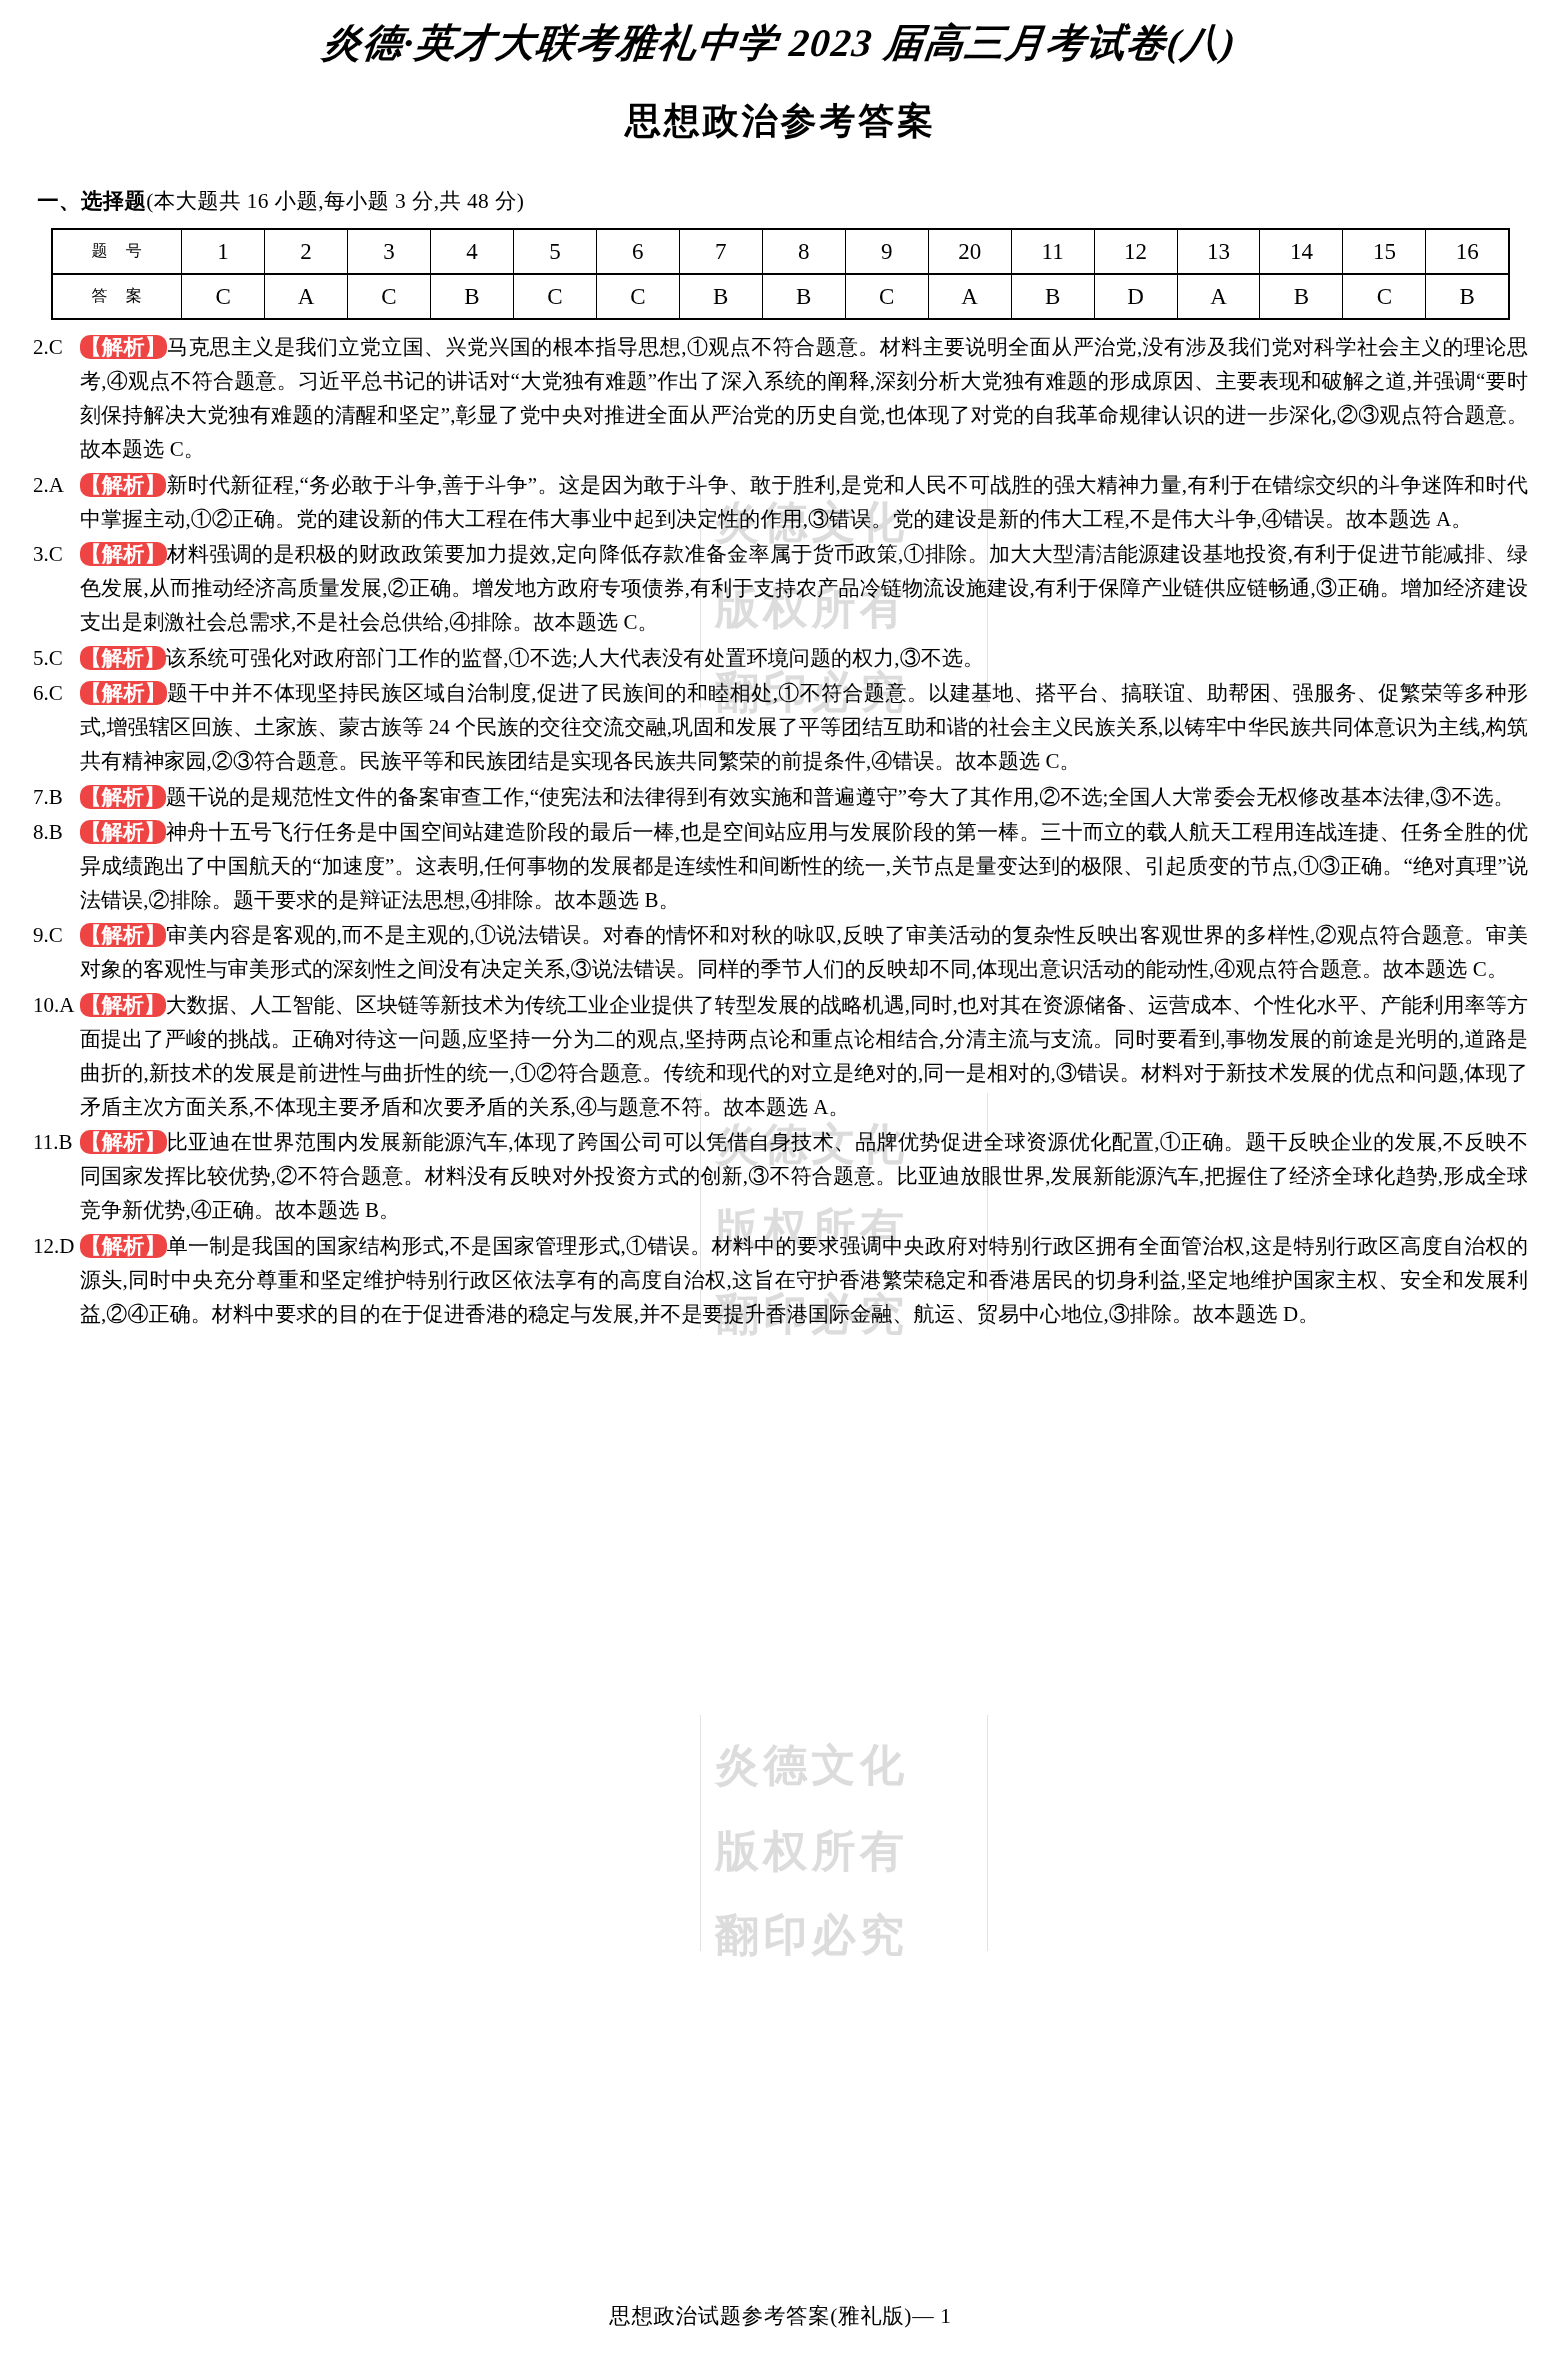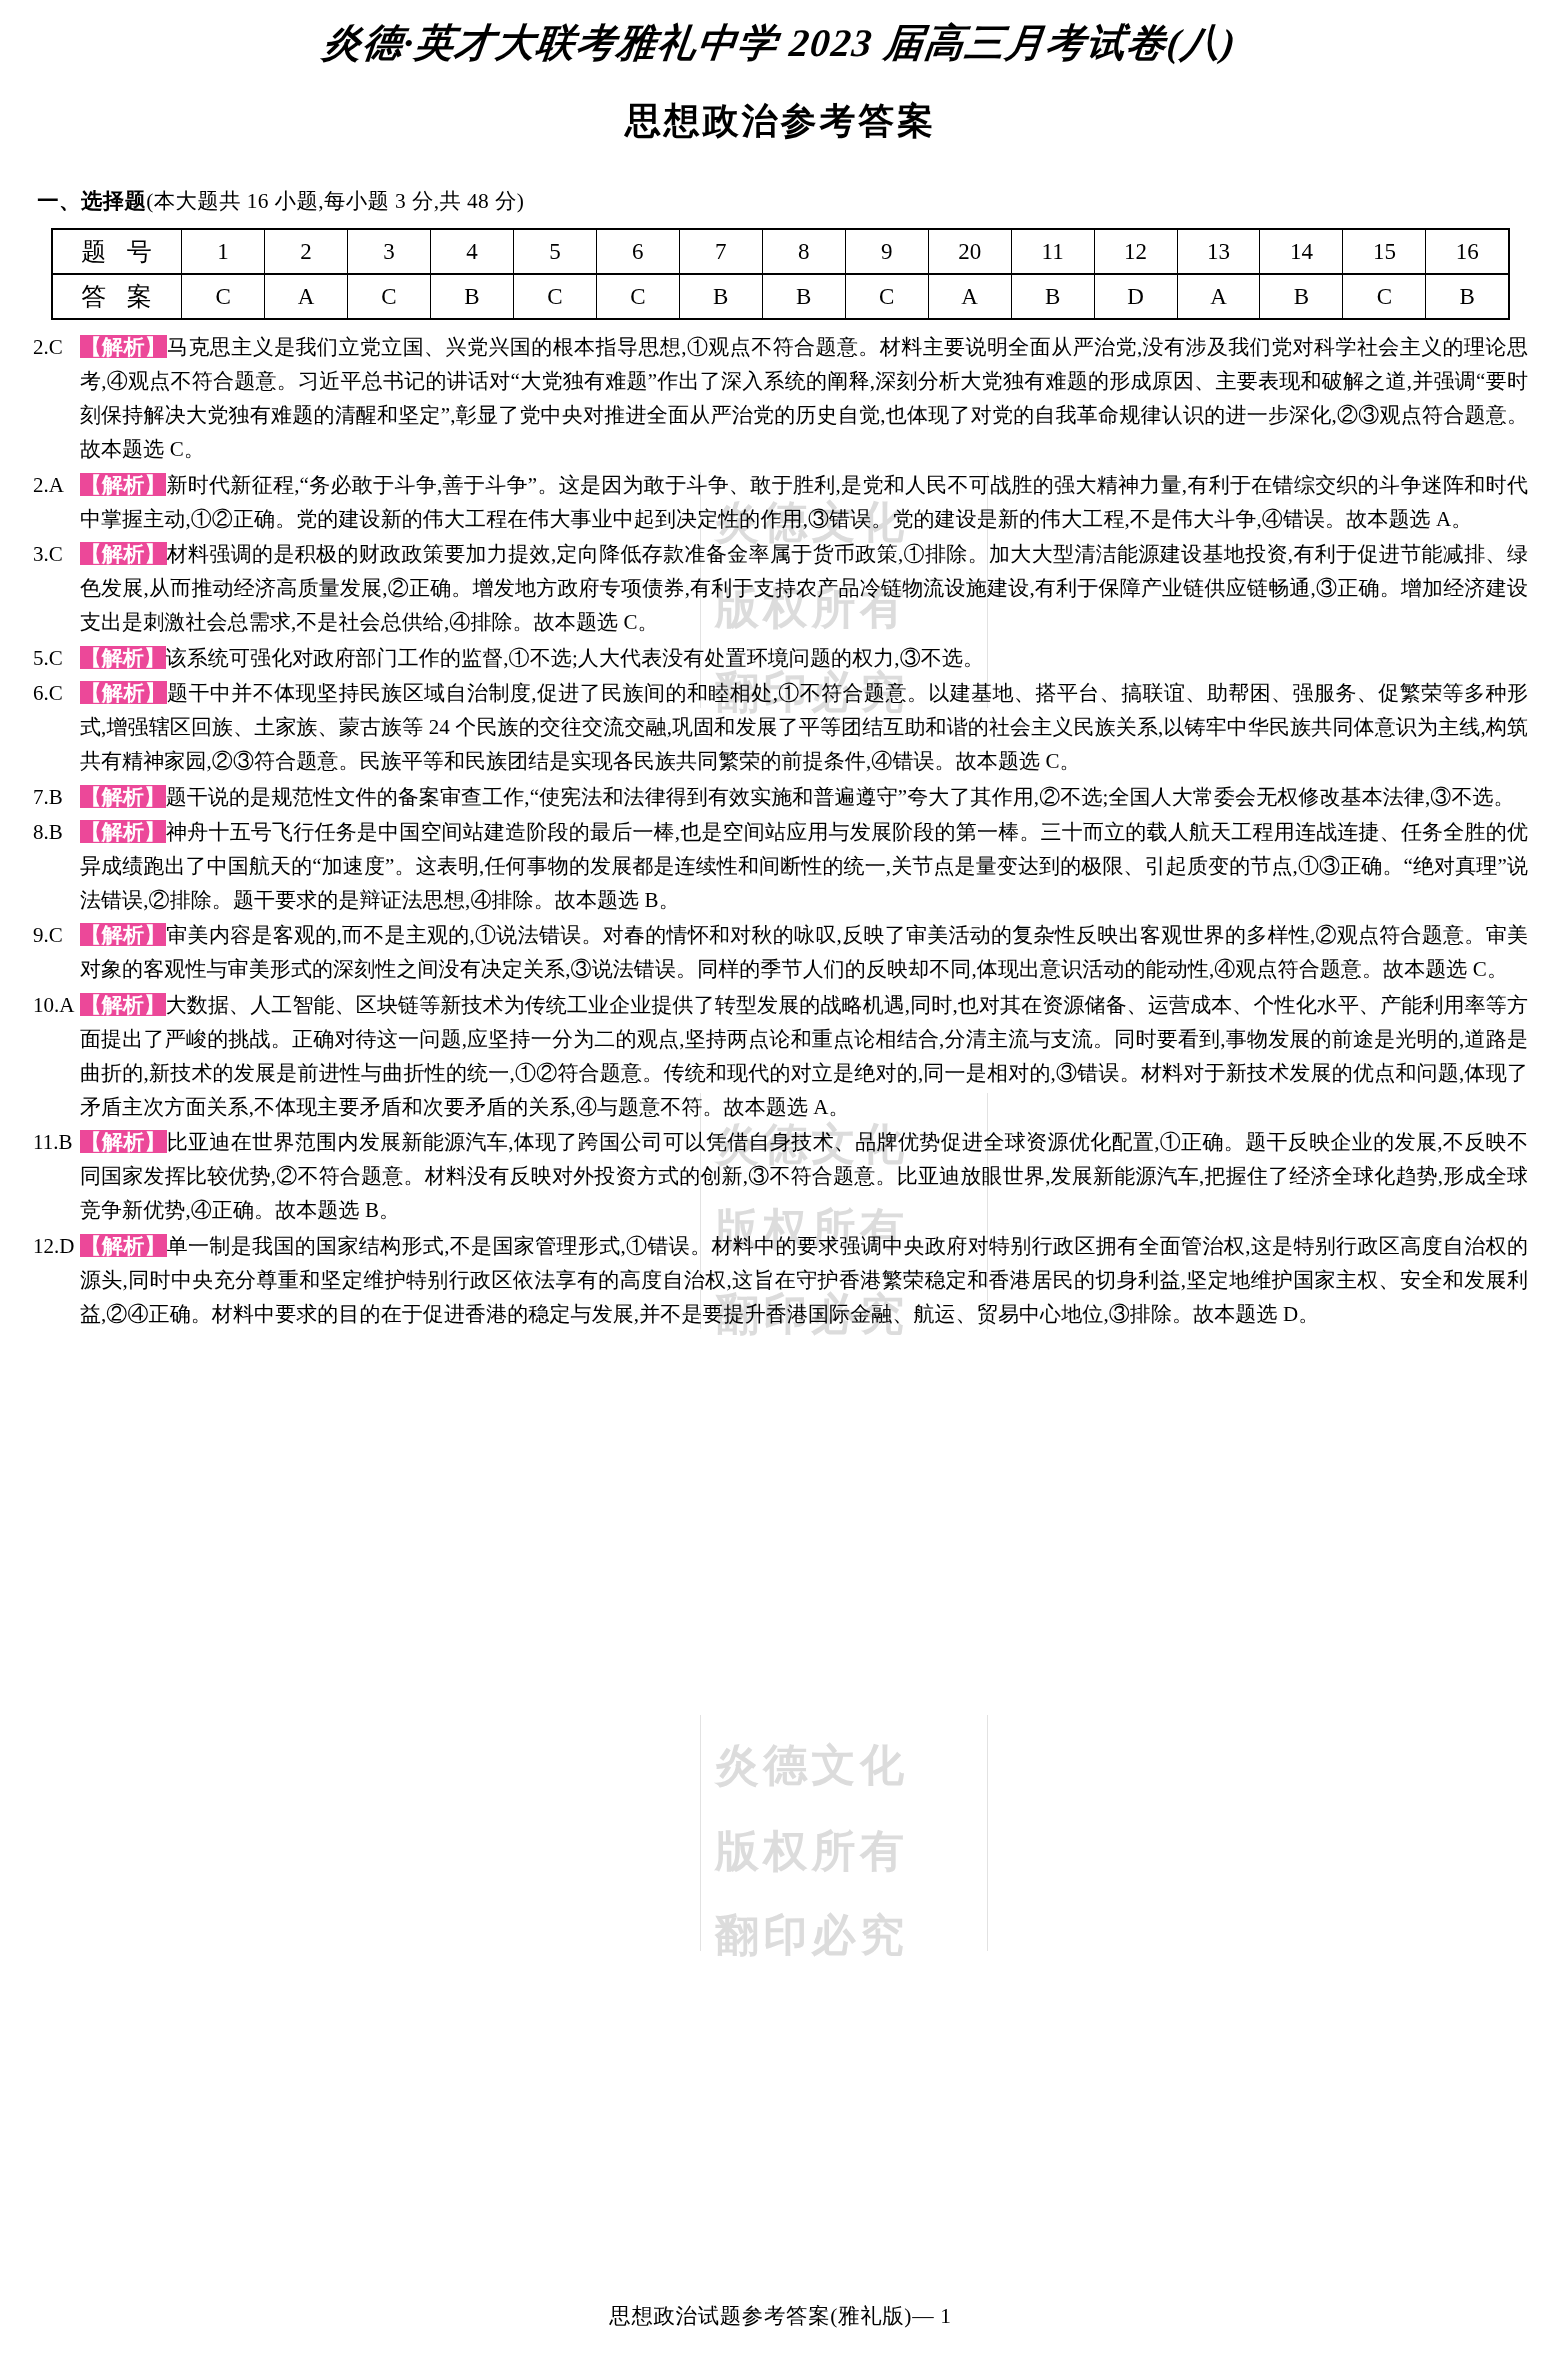--- a/index.html
+++ b/index.html
@@ -94,21 +94,21 @@
     border: 0.7px solid #000;
     text-align: center;
     height: 41px;
     font-size: 23px;
     font-family: "Liberation Serif", "DejaVu Serif", serif;
   }
   .ans-table td.lbl {
     width: 120px;
     letter-spacing: 7.1px;
     padding-left: 7.1px;
-    font-size: 25px;
+    font-size: 16px;
   }
   .ans-table tr.row-head td { border-bottom: 2.1px solid #000; }
 
   
   .explanations {
     margin-top: 10px;
     position: relative;
     z-index: 2;
   }
   .exp-item {
@@ -129,24 +129,25 @@
   .exp-body {
     flex: 1 1 auto;
     text-align: justify;
     text-justify: inter-character;
     font-family: "Liberation Serif", "DejaVu Serif", serif;
     letter-spacing: 0.1px;
     text-indent: 0;
   }
   .tag {
     font-weight: bold;
-    font-family: Liberation Sans, sans-serif;
-    background: #ec4899;
+    font-family: Liberation Serif, serif;
+    background: #ef4444;
     color: #fff;
     padding: 0 0.7px;
+    border-radius: 10px;
   }
   .exp-text {
     font-family: "Liberation Serif", "DejaVu Serif", serif;
   }
 
   
   .footer {
     position: absolute;
     left: 0;
     right: 0;

